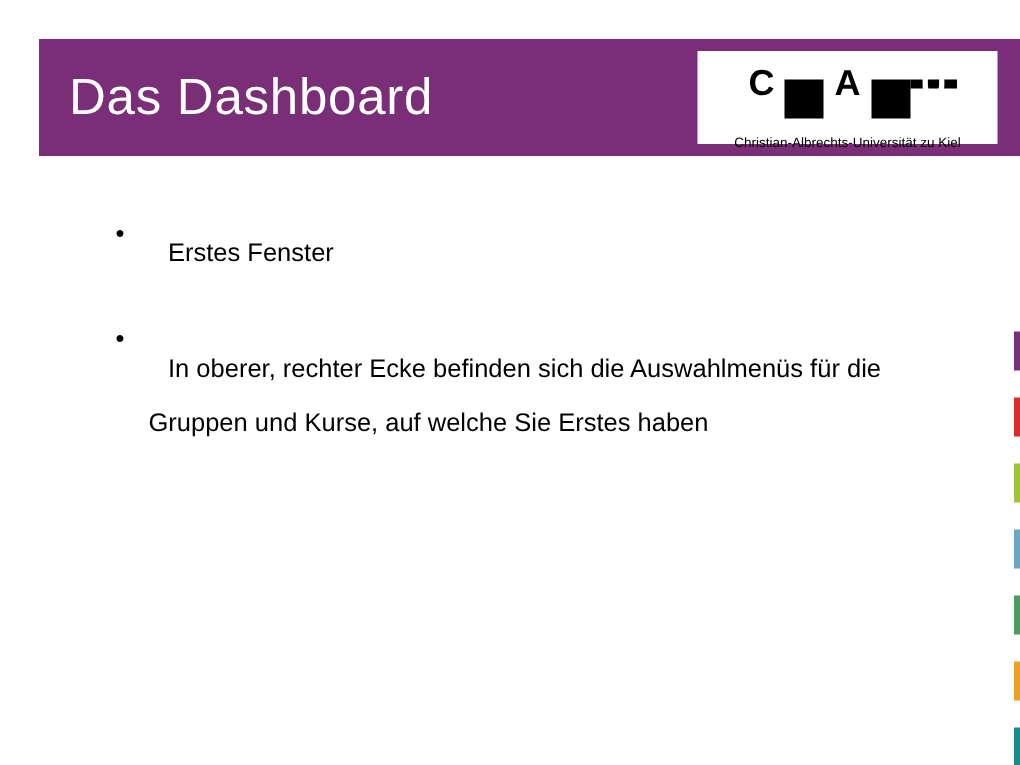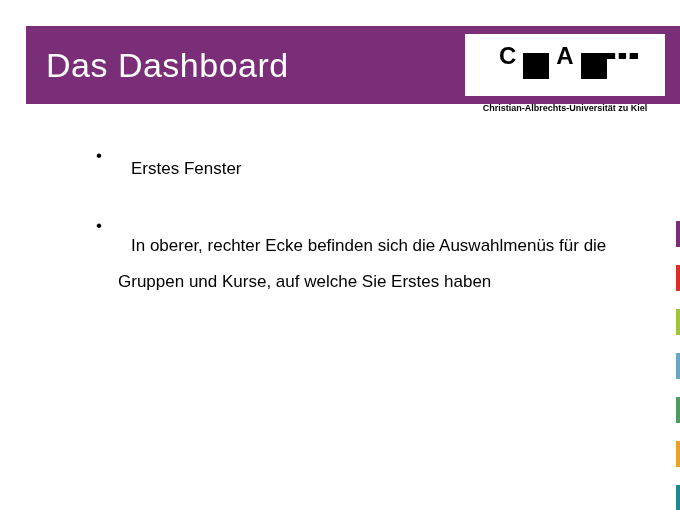--- a/index.html
+++ b/index.html
@@ -54,31 +54,30 @@
   .logo-cau .sep {
     width: 1px;
     background: #000;
   }
   .logo-cau .u-box {
     background: #000;
     color: #fff;
   }
   .logo-subtitle {
     font-size: 9px;
-    font-weight: bold;
+    font-weight: normal;
     color: #000;
-    margin-top: 18px;
+    margin-top: 5px;
     white-space: nowrap;
   }
   .content {
     padding: 28px 30px 0 30px;
     font-size: 17px;
     line-height: 1.28;
     color: #000;
-    margin-left: 19px;
   }
   ul.bullets {
     list-style: none;
   }
   ul.bullets > li {
     position: relative;
     padding-left: 30px;
     margin-bottom: 22px;
   }
   ul.bullets > li::before {

